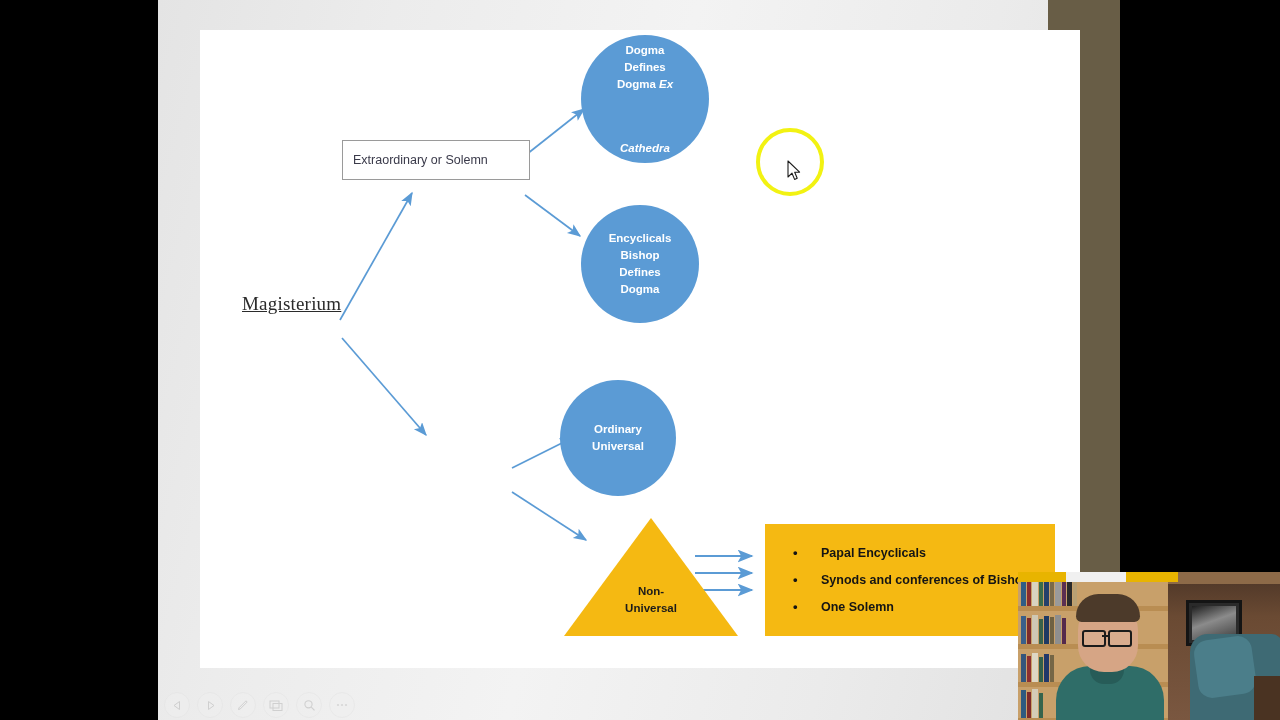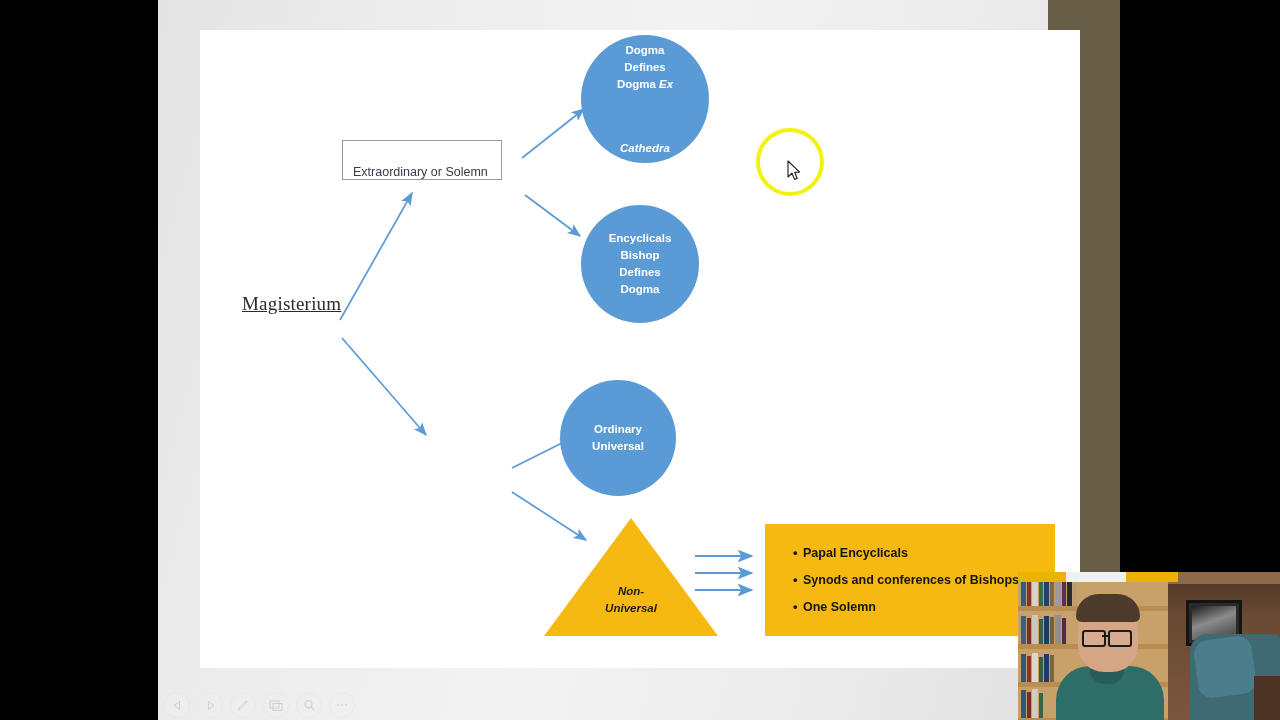--- a/index.html
+++ b/index.html
@@ -120,21 +120,21 @@
     font-size: 12.5px;
     color: #141414;
   }
   .bullet-dot {
     width: 10px;
     flex: 0 0 10px;
     color: #141414;
     font-size: 13px;
     line-height: 14px;
   }
-  .bullet-text { white-space: nowrap; line-height: 14px; }
+  .bullet-text { margin-left: 18px; white-space: nowrap; line-height: 14px; }
 
   svg.arrows {
     position: absolute;
     left: 0;
     top: 0;
     width: 880px;
     height: 638px;
     pointer-events: none;
   }
 
@@ -306,21 +306,21 @@
 
       <line x1="312" y1="462" x2="386" y2="510" stroke="#5b9bd5" stroke-width="1.7" marker-end="url(#ah)"></line>
 
       <line x1="495" y1="526" x2="552" y2="526" stroke="#5b9bd5" stroke-width="2" marker-end="url(#ah)"></line>
       <line x1="495" y1="543" x2="552" y2="543" stroke="#5b9bd5" stroke-width="2" marker-end="url(#ah)"></line>
       <line x1="495" y1="560" x2="552" y2="560" stroke="#5b9bd5" stroke-width="2" marker-end="url(#ah)"></line>
     </svg>
 
     <div class="node-label" style="left:42px; top:263px;text-decoration:underline;">Magisterium</div>
 
-    <div class="rect-box" style="left:142px; top:110px; width:160px; height:40px;align-items:flex-end;">
+    <div class="rect-box" style="left:142px; top:110px; width:188px; height:40px;">
       <span class="rect-text">Extraordinary or Solemn</span>
     </div>
 
 
     <div class="circle" style="left:381px; top:5px; width:128px; height:128px;">
       <span>Dogma</span>
       <span>Defines</span>
       <span><span>Dogma </span><span class="ital">Ex</span></span>
       <span class="ital">Cathedra</span>
     </div>
@@ -330,21 +330,21 @@
       <span>Bishop</span>
       <span>Defines</span>
       <span>Dogma</span>
     </div>
 
     <div class="circle" style="left:360px; top:350px; width:116px; height:116px;">
       <span>Ordinary</span>
       <span>Universal</span>
     </div>
 
-    <div style="position:absolute; left:344px; top:488px; width:174px; height:118px;font-style:italic;">
+    <div style="position:absolute; left:364px; top:488px; width:174px; height:118px;">
       <svg width="174" height="118" viewBox="0 0 174 118">
         <polygon points="87,0 174,118 0,118" fill="#f5b912"></polygon>
       </svg>
       <div class="tri-label" style="top:65px;">
         <div>Non-</div>
         <div>Universal</div>
       </div>
     </div>
 
     <div class="yellow-panel" style="left:565px; top:494px; width:290px; height:112px;">

